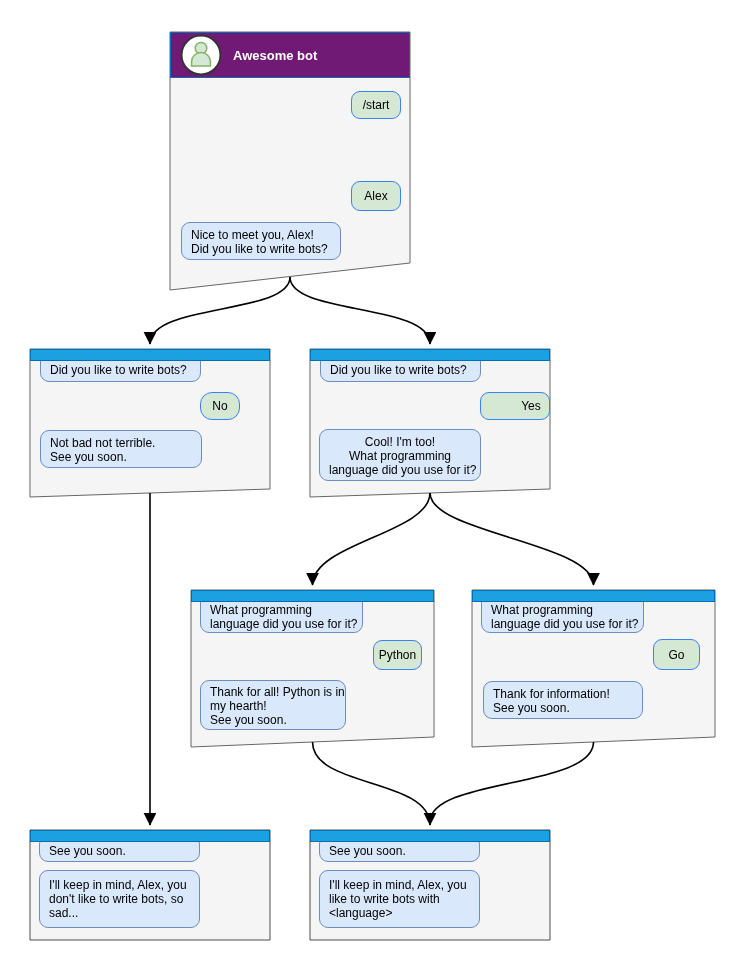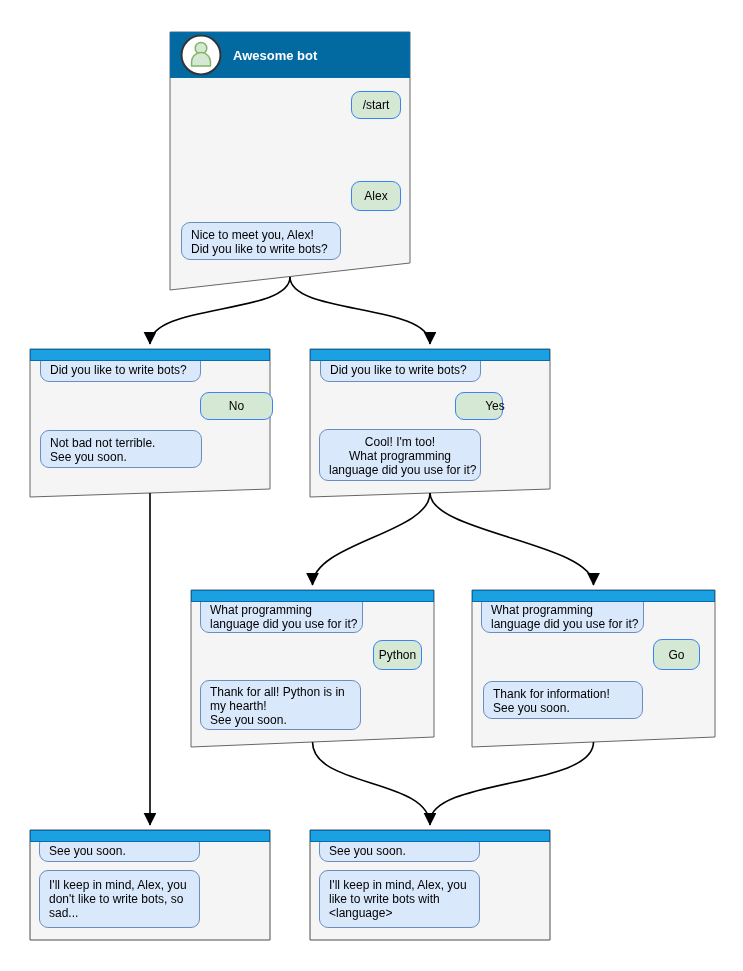--- a/index.html
+++ b/index.html
@@ -9,21 +9,21 @@
   .bubble{position:absolute;box-sizing:border-box;border-radius:9px;font-size:12px;
           line-height:14px;white-space:pre;z-index:1;color:#000;}
   .bot{background:#DAE8FC;border:1px solid #6C8EBF;padding:5px 9px;}
   .user{background:#D5E8D4;border:1px solid #3b82f6;display:flex;align-items:center;
         justify-content:center;padding:0 4px;}
   .clip{padding-top:9px;}
   .clip2{padding-top:10px;}
   .bar{position:absolute;height:12px;background:#1BA1E2;border:1px solid #006EAF;
        box-sizing:border-box;z-index:2;}
   #root-header{position:absolute;left:170px;top:32px;width:240px;height:46px;
-       background:#0369a1;border:1px solid #006EAF;box-sizing:border-box;z-index:2;}
+       background:#701a75;border:1px solid #006EAF;box-sizing:border-box;z-index:2;}
   #root-header .avatar{position:absolute;left:9px;top:1px;width:42px;height:42px;}
   #root-header .title{position:absolute;left:62px;top:0;height:44px;display:flex;
        align-items:center;font-weight:bold;font-size:13px;color:#ffffff;}
 </style>
 </head>
 <body>
 
 <div id="canvas">
 
   <svg id="shapes" width="743" height="971" viewBox="0 0 743 971">
@@ -67,34 +67,34 @@
   <div class="bar" style="left:472px;top:590px;width:243px;"></div>
   <div class="bar" style="left:30px;top:830px;width:240px;"></div>
   <div class="bar" style="left:310px;top:830px;width:240px;"></div>
 
   <div class="bubble user" style="left:351px;top:91px;width:50px;height:28px;">/start</div>
   <div class="bubble user" style="left:351px;top:181px;width:50px;height:30px;">Alex</div>
   <div class="bubble bot" style="left:181px;top:222px;width:160px;height:38px;">Nice to meet you, Alex!
 Did you like to write bots?</div>
 
   <div class="bubble bot clip" style="left:40px;top:353px;width:161px;height:29px;">Did you like to write bots?</div>
-  <div class="bubble user" style="left:200px;top:392px;width:73px;height:28px;">No</div>
+  <div class="bubble user" style="left:200px;top:392px;width:40px;height:28px;border-radius:12px;">No</div>
   <div class="bubble bot" style="left:40px;top:430px;width:162px;height:38px;">Not bad not terrible.
 See you soon.</div>
 
   <div class="bubble bot clip" style="left:320px;top:353px;width:161px;height:29px;">Did you like to write bots?</div>
-  <div class="bubble user" style="left:455px;top:392px;width:48px;height:28px;padding-left:36px;">Yes</div>
+  <div class="bubble user" style="left:480px;top:392px;width:70px;height:28px;padding-left:36px;">Yes</div>
   <div class="bubble bot" style="left:319px;top:429px;width:162px;height:52px;text-align:center;">Cool! I'm too!
 What programming
 language did you use for it?</div>
 
   <div class="bubble bot clip2" style="left:200px;top:592px;width:163px;height:41px;">What programming
 language did you use for it?</div>
   <div class="bubble user" style="left:373px;top:640px;width:49px;height:30px;">Python</div>
-  <div class="bubble bot" style="left:200px;top:680px;width:161px;height:50px;padding-top:4px;">Thank for all! Python is in
+  <div class="bubble bot" style="left:200px;top:680px;width:146px;height:50px;padding-top:4px;">Thank for all! Python is in
 my hearth!
 See you soon.</div>
 
   <div class="bubble bot clip2" style="left:481px;top:592px;width:163px;height:41px;">What programming
 language did you use for it?</div>
   <div class="bubble user" style="left:653px;top:639px;width:47px;height:31px;">Go</div>
   <div class="bubble bot" style="left:483px;top:681px;width:160px;height:38px;">Thank for information!
 See you soon.</div>
 
   <div class="bubble bot clip" style="left:39px;top:835px;width:161px;height:27px;padding-top:8px;">See you soon.</div>

